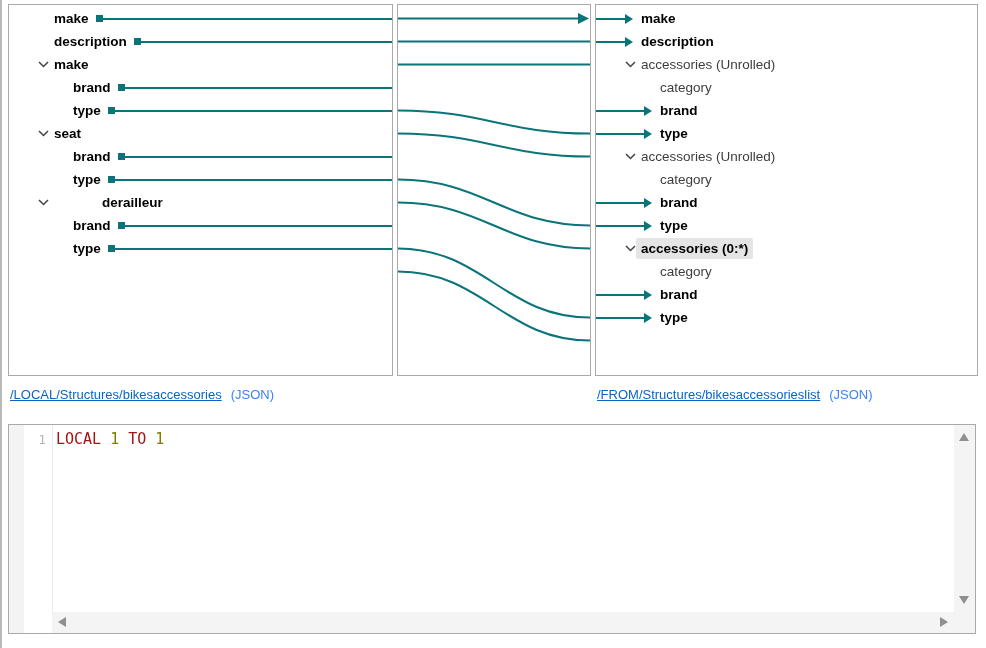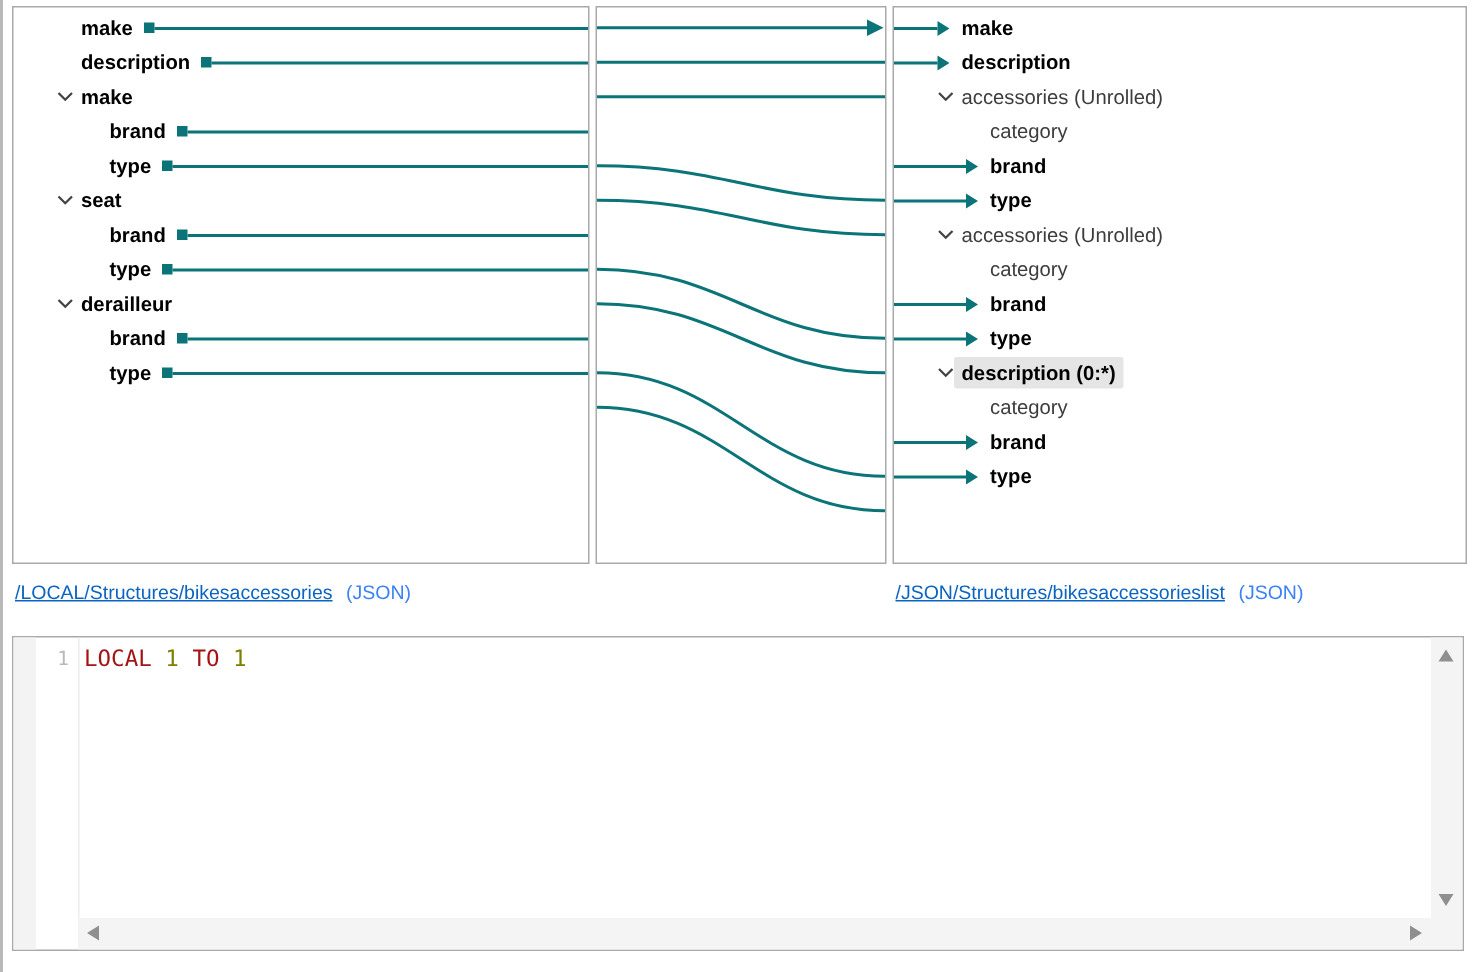--- a/index.html
+++ b/index.html
@@ -113,21 +113,21 @@
         <span class="lab">brand</span>
         <span class="sq"></span>
         <span class="cline"></span>
       </div>
       <div class="trow b" style="padding-left: 48px;">
         <span class="slot"></span>
         <span class="lab">type</span>
         <span class="sq"></span>
         <span class="cline"></span>
       </div>
-      <div class="trow b" style="padding-left: 29px;">
+      <div class="trow b" style="padding-left: 29px; gap: 48px;">
         <span class="slot">
           <svg width="11" height="7" viewBox="0 0 11 7">
             <polyline points="1,1 5.5,5.5 10,1" fill="none" stroke="#424242" stroke-width="1.5"></polyline>
           </svg>
         </span>
         <span class="lab">derailleur</span>
       </div>
       <div class="trow b" style="padding-left: 48px;">
         <span class="slot"></span>
         <span class="lab">brand</span>
@@ -219,21 +219,21 @@
         <span class="lab">type</span>
         <span class="tarrow" style="width: 48px;"></span>
         <span class="thead" style="left: 48px;"></span>
       </div>
       <div class="trow b" style="padding-left: 29px;">
         <span class="slot">
           <svg width="11" height="7" viewBox="0 0 11 7">
             <polyline points="1,1 5.5,5.5 10,1" fill="none" stroke="#424242" stroke-width="1.5"></polyline>
           </svg>
         </span>
-        <span class="lab hl">description (0:*)</span>
+        <span class="lab hl">accessories (0:*)</span>
       </div>
       <div class="trow n" style="padding-left: 48px;">
         <span class="slot"></span>
         <span class="lab">category</span>
       </div>
       <div class="trow b" style="padding-left: 48px;">
         <span class="slot"></span>
         <span class="lab">brand</span>
         <span class="tarrow" style="width: 48px;"></span>
         <span class="thead" style="left: 48px;"></span>
@@ -245,21 +245,21 @@
         <span class="thead" style="left: 48px;"></span>
       </div>
     </div>
 </div>
 
 <div class="linkrow">
   <span class="linkwrap src">
     <a class="lnk">/LOCAL/Structures/bikesaccessories</a><span class="fmt">(JSON)</span>
   </span>
   <span class="linkwrap tgt">
-    <a class="lnk">/JSON/Structures/bikesaccessorieslist</a><span class="fmt">(JSON)</span>
+    <a class="lnk">/FROM/Structures/bikesaccessorieslist</a><span class="fmt">(JSON)</span>
   </span>
 </div>
 
 <div class="editor">
   <div class="gutter-strip"></div>
   <div class="line-number">1</div>
   <div class="gutter-sep"></div>
   <div class="code-line" id="code-line"><span class="kw">LOCAL</span> <span class="num">1</span> <span class="kw">TO</span> <span class="num">1</span></div>
   <div class="vscroll">
     <div class="tri up"></div>

